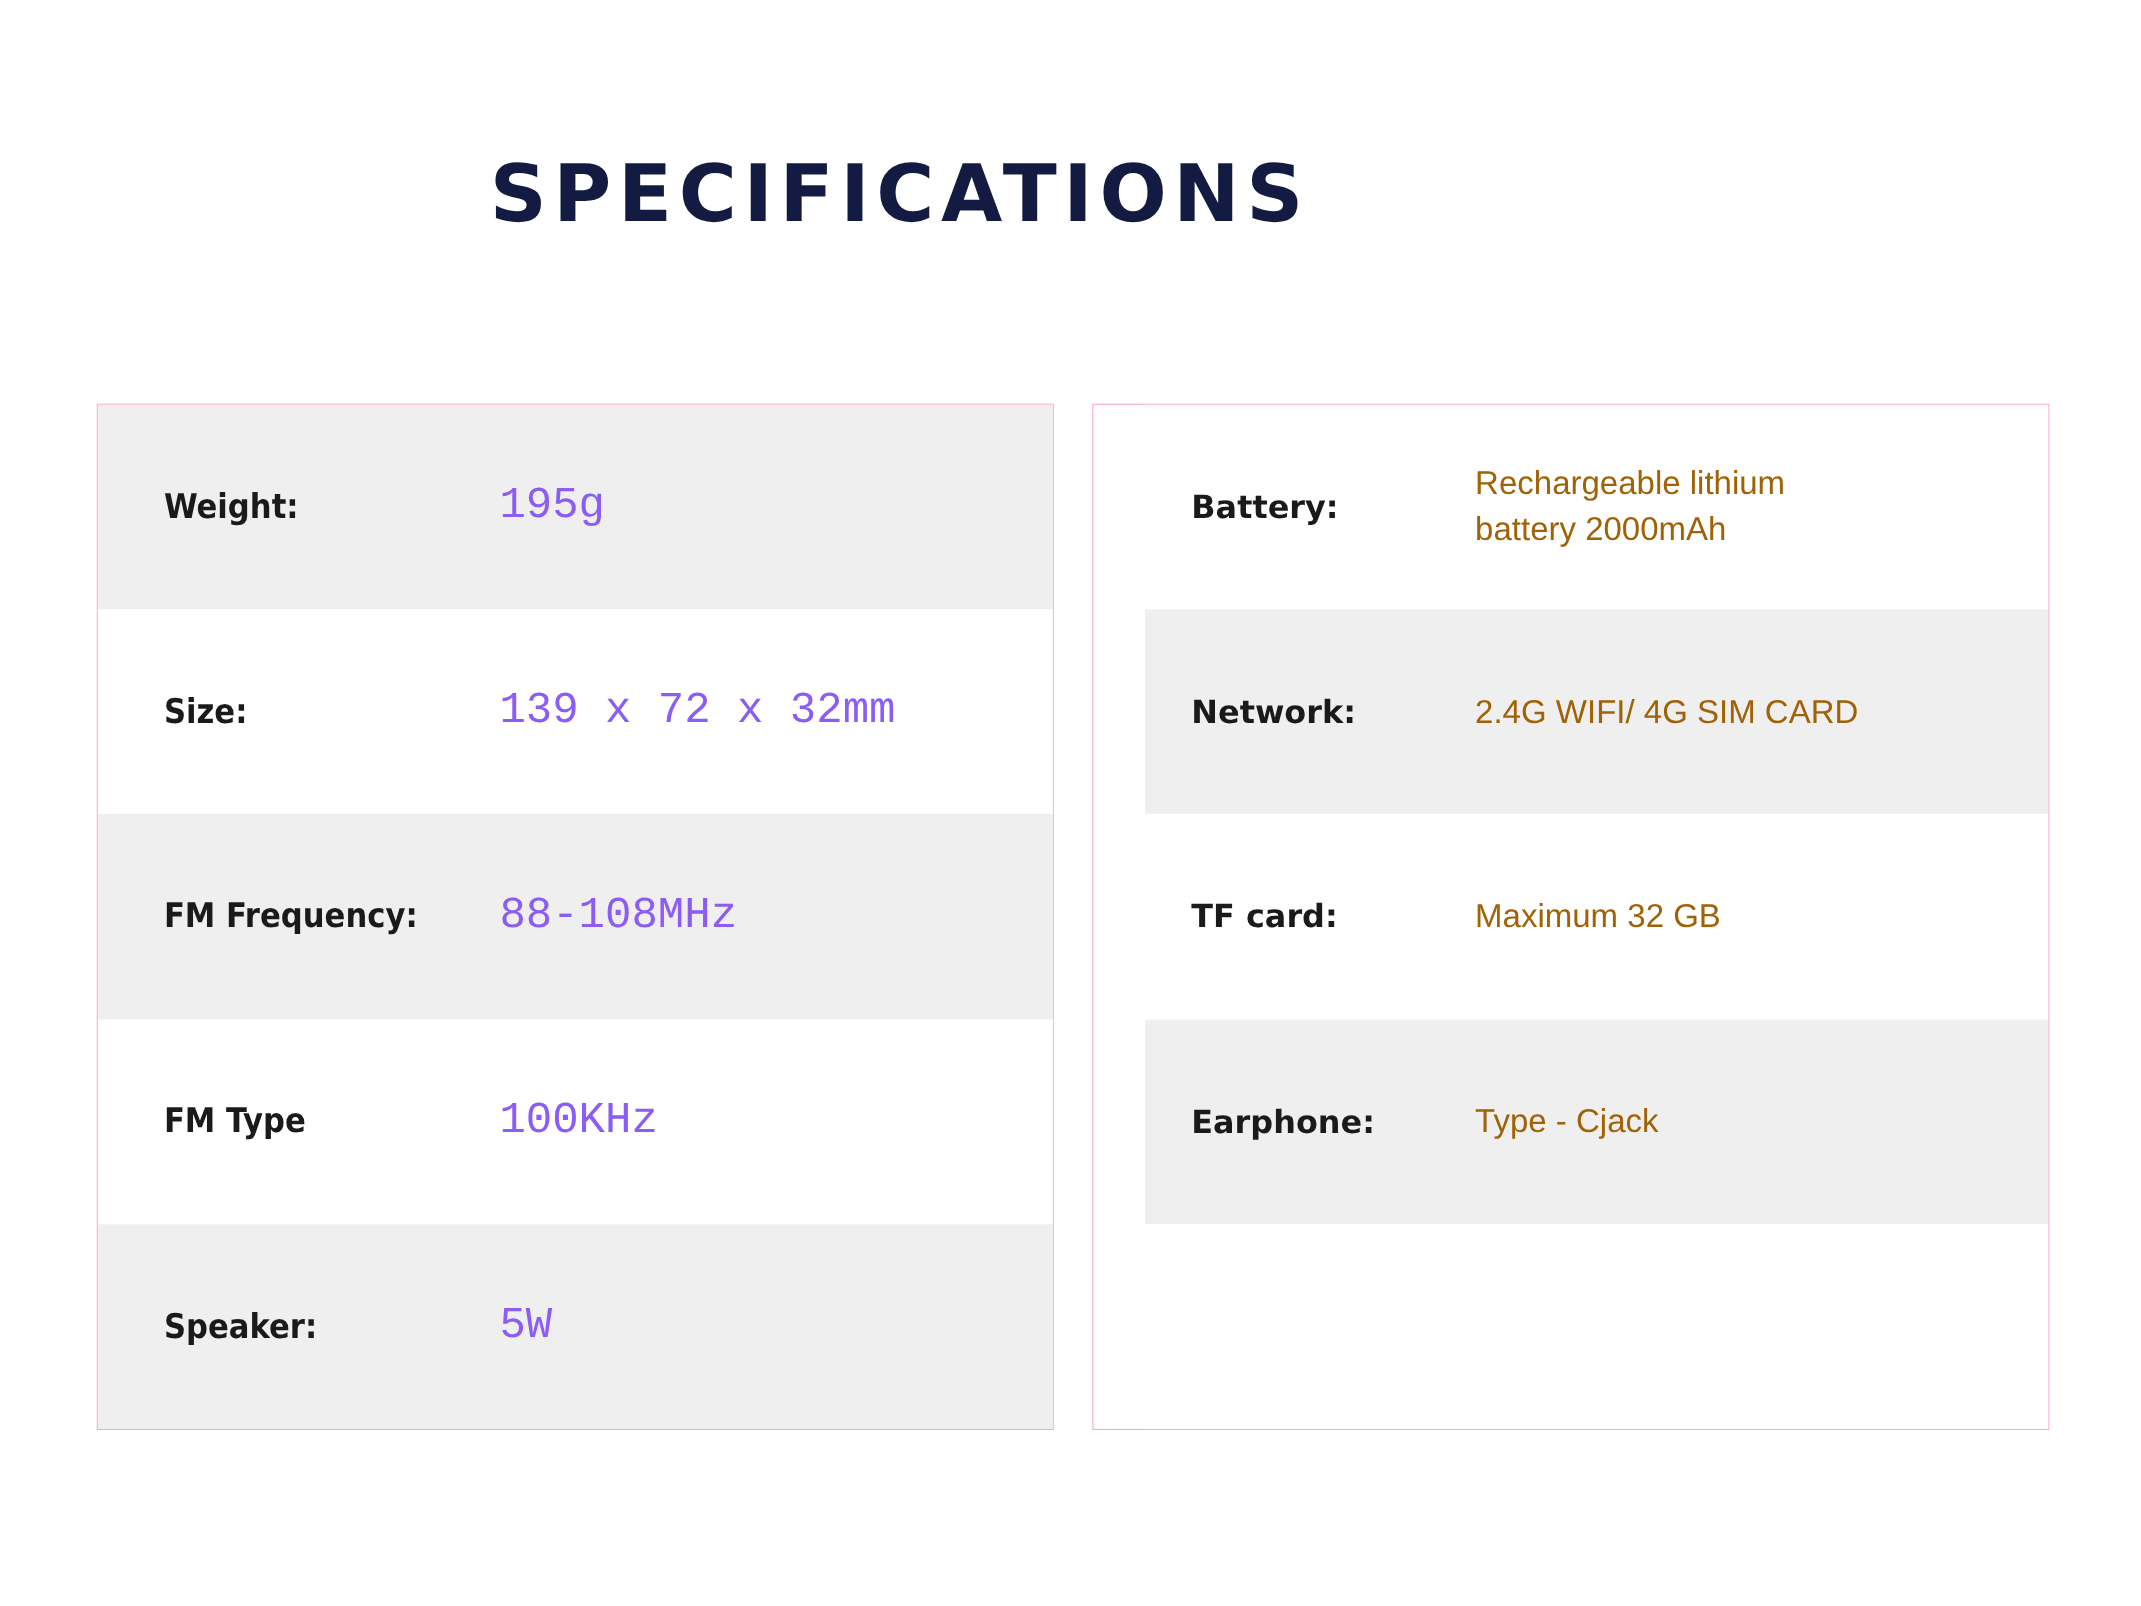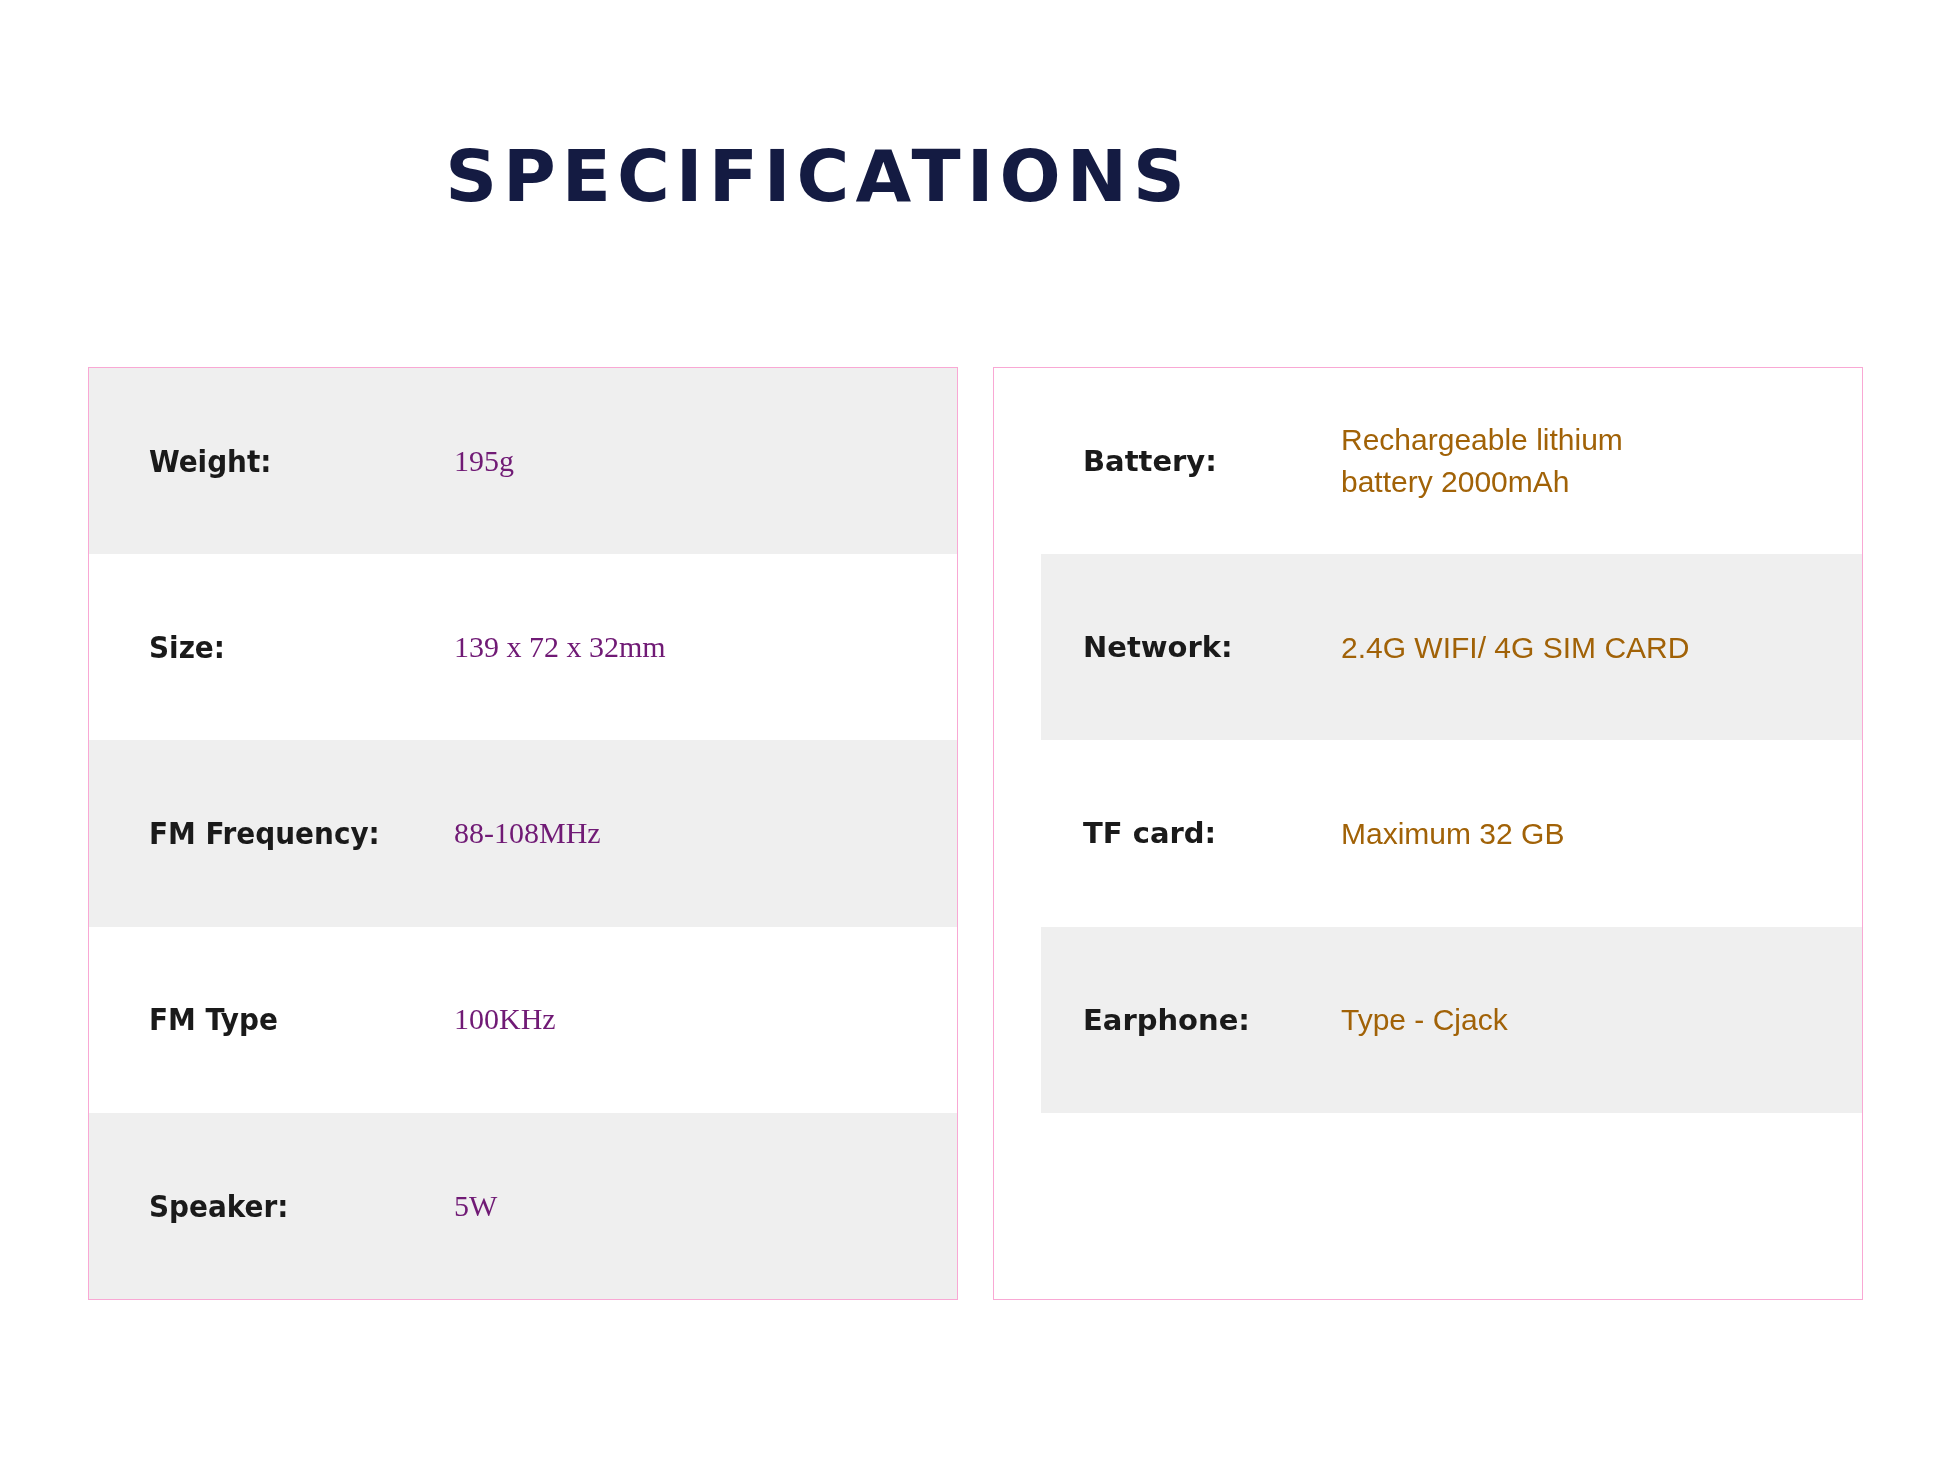--- a/index.html
+++ b/index.html
@@ -65,25 +65,25 @@
     font-family: "DejaVu Sans Condensed", "Liberation Sans Narrow", "Liberation Sans", sans-serif;
     font-weight: bold;
     font-size: 31px;
     font-stretch: condensed;
     color: #1a1a1a;
     line-height: 1.25;
   }
   .left .spec-value {
     flex: 1 1 auto;
     box-sizing: border-box;
-    font-family: Liberation Serif, serif;
+    font-family: Liberation Mono, monospace;
     font-weight: normal;
-    font-size: 30px;
+    font-size: 40px;
     font-stretch: condensed;
-    color: #701a75;
+    color: #8b5cf6;
     line-height: 1.35;
   }
 
   
   .right .spec-label {
     width: 300px;
     flex: 0 0 300px;
     box-sizing: border-box;
     padding-left: 42px;
     font-family: "DejaVu Sans", sans-serif;

